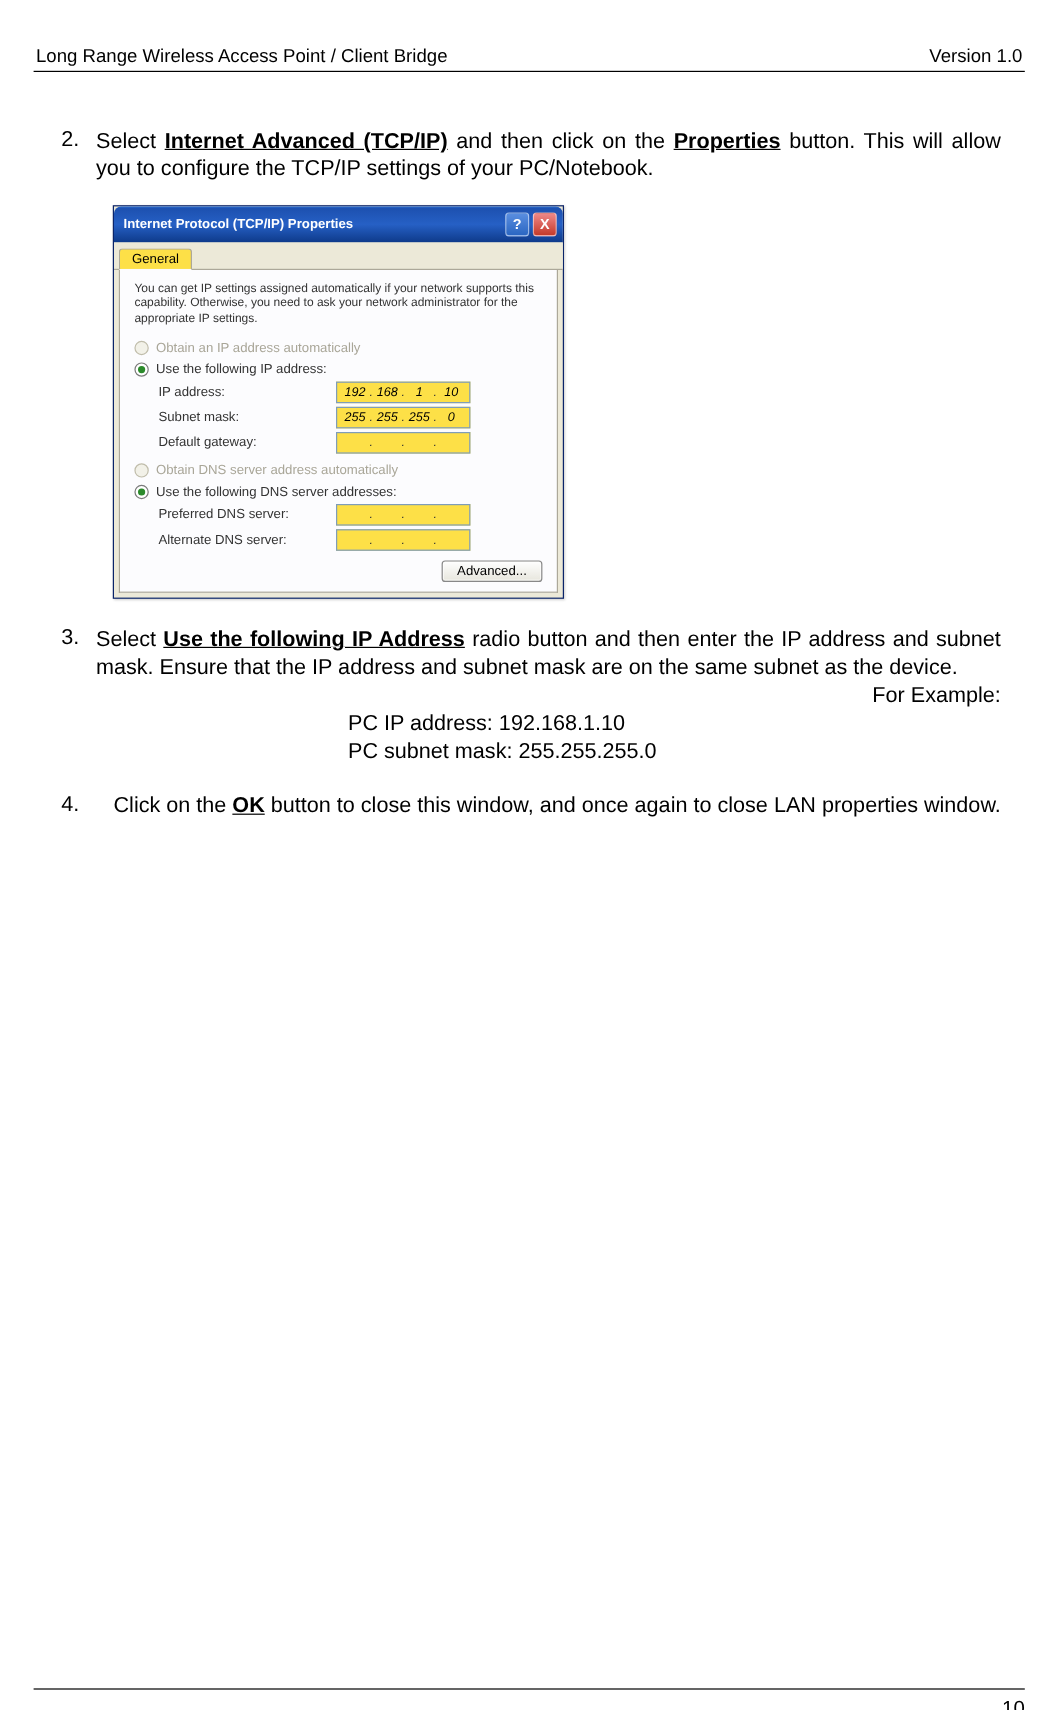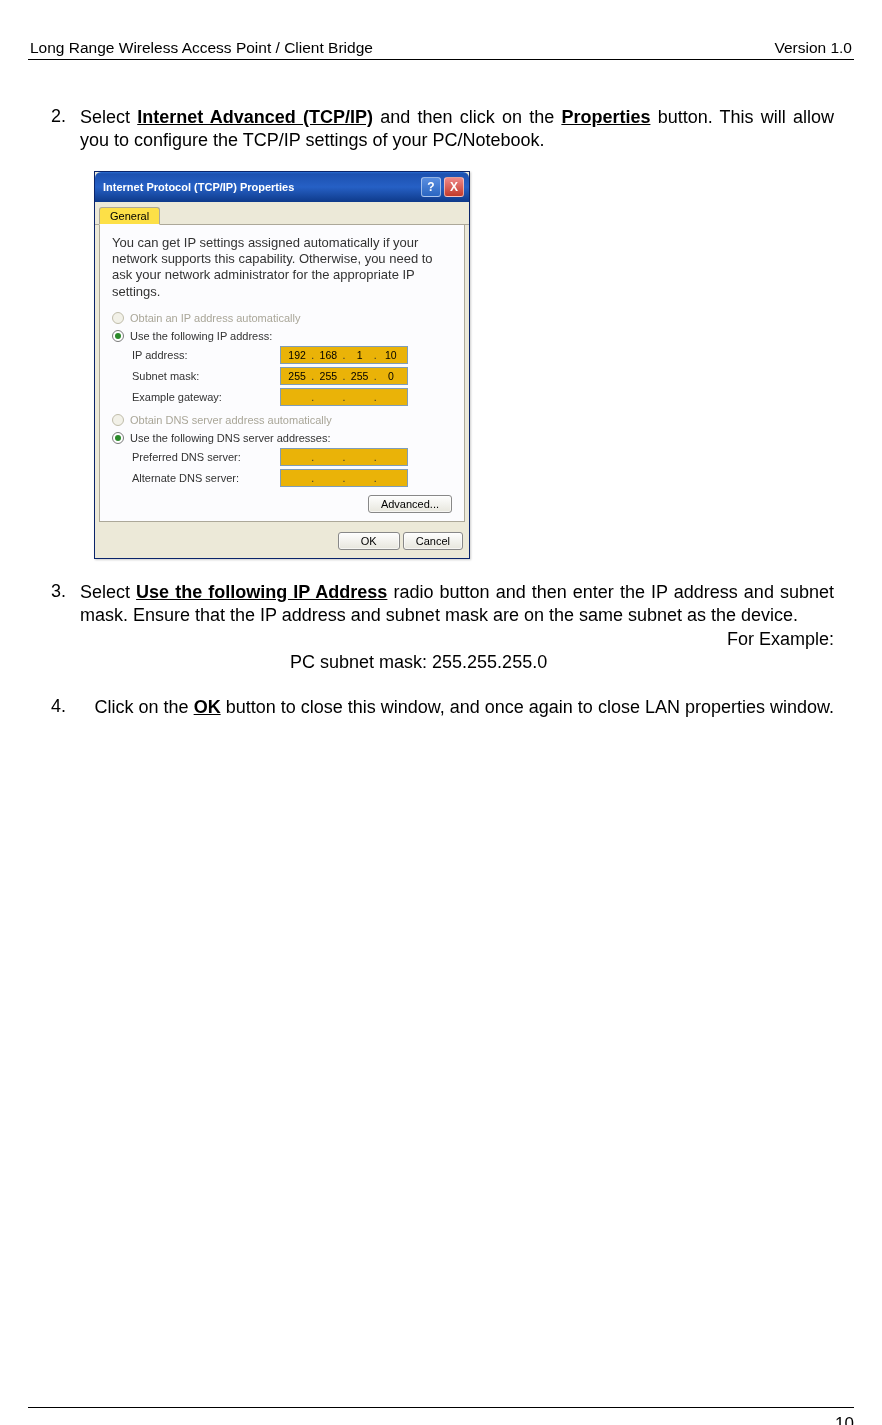--- a/index.html
+++ b/index.html
@@ -69,38 +69,38 @@
       background: #fde047;
       border: 1px solid #aca899;
       border-bottom: 1px solid #fcfcfe;
       padding: 2px 10px;
       border-top-left-radius: 3px;
       border-top-right-radius: 3px;
       position: relative;
       top: 1px;
     }
     .panel { background:#fcfcfe; border:1px solid #aca899; border-top:none; margin:0 4px 4px; padding:10px 12px 8px; }
-    .desc { font-size: 13px; line-height:1.25; color:#333; }
+    .desc { font-size: 10px; line-height:1.25; color:#333; }
     .radio-row { display:flex; align-items:center; gap:6px; margin:6px 0 3px; color:#333; }
     .radio-row.disabled { color:#a9a698; }
     .radio {
       width:12px; height:12px; border-radius:50%;
       border:1px solid #7a7a7a; background:#fff;
       display:flex; align-items:center; justify-content:center;
     }
     .radio.disabled { border-color:#c0bdab; background:#f2f1e8;}
     .radio .dot { width:6px; height:6px; border-radius:50%; background:#2b8a2b; }
     .field-group { margin: 4px 0 8px 20px; }
     .field-row { display:flex; align-items:center; margin:3px 0; gap:8px; }
     .field-label { flex:0 0 140px; color:#333; }
     .ip-input {
       display:flex; align-items:center; justify-content:space-around;
-      width:128px; height:18px;
-      border:1px solid #7f9db9; background:#eab308;
-      font-size:10.5px; padding:0 3px;
+      width:112px; height:18px;
+      border:1px solid #7f9db9; background:#fde047;
+      font-size:10.5px; padding:0 3px;font-style:italic;
     }
     .ip-input .oct { width:24px; text-align:center; }
     .ip-input .dot2 { color:#333; }
     .ip-input.empty .oct { color:transparent; }
     .adv-row { text-align:right; margin-top:8px; }
     .xp-btn {
       display:inline-block;
       background: linear-gradient(#fefefe,#e7e6dd);
       border:1px solid #888;
       border-radius:3px;
@@ -180,21 +180,21 @@
                 <span class="oct">255</span>
                   <span class="dot2">.</span>
                 <span class="oct">255</span>
                   <span class="dot2">.</span>
                 <span class="oct">255</span>
                   <span class="dot2">.</span>
                 <span class="oct">0</span>
               </div>
             </div>
             <div class="field-row">
-              <span class="field-label">Example gateway:</span>
+              <span class="field-label">Default gateway:</span>
               <div class="ip-input empty">
                 <span class="oct">.</span>
                   <span class="dot2">.</span>
                 <span class="oct">.</span>
                   <span class="dot2">.</span>
                 <span class="oct">.</span>
                   <span class="dot2">.</span>
                 <span class="oct">.</span>
               </div>
             </div>
@@ -233,34 +233,31 @@
                   <span class="oct">.</span>
                   <span class="dot2">.</span>
                   <span class="oct">.</span>
               </div>
             </div>
           </div>
 
           <div class="adv-row">
             <span class="xp-btn">Advanced...</span>
           </div>
-        </div>
-        <div class="btn-row">
-          <span class="xp-btn" style="padding:2px 22px;">OK</span>
-          <span class="xp-btn">Cancel</span>
         </div>
       </div>
     </div>
 
     <div class="list-item" style="margin-top:22px;">
       <div class="list-num">3.</div>
       <div class="list-body">
         <span>Select </span><span class="bold-u">Use the following IP Address</span><span> radio button and then enter the IP address and subnet mask. Ensure that the IP address and subnet mask are on the same subnet as the device.</span>
         <div style="text-align:right;">For Example:</div>
         <div class="example-lines">
+          <div>PC IP address: 192.168.1.10</div>
           <div>PC subnet mask: 255.255.255.0</div>
         </div>
       </div>
     </div>
 
     <div class="list-item" style="margin-top:22px;">
       <div class="list-num">4.</div>
       <div class="list-body no-justify">
         <span>Click on the </span><span class="bold-u">OK</span><span> button to close this window, and once again to close LAN properties window.</span>
       </div>

